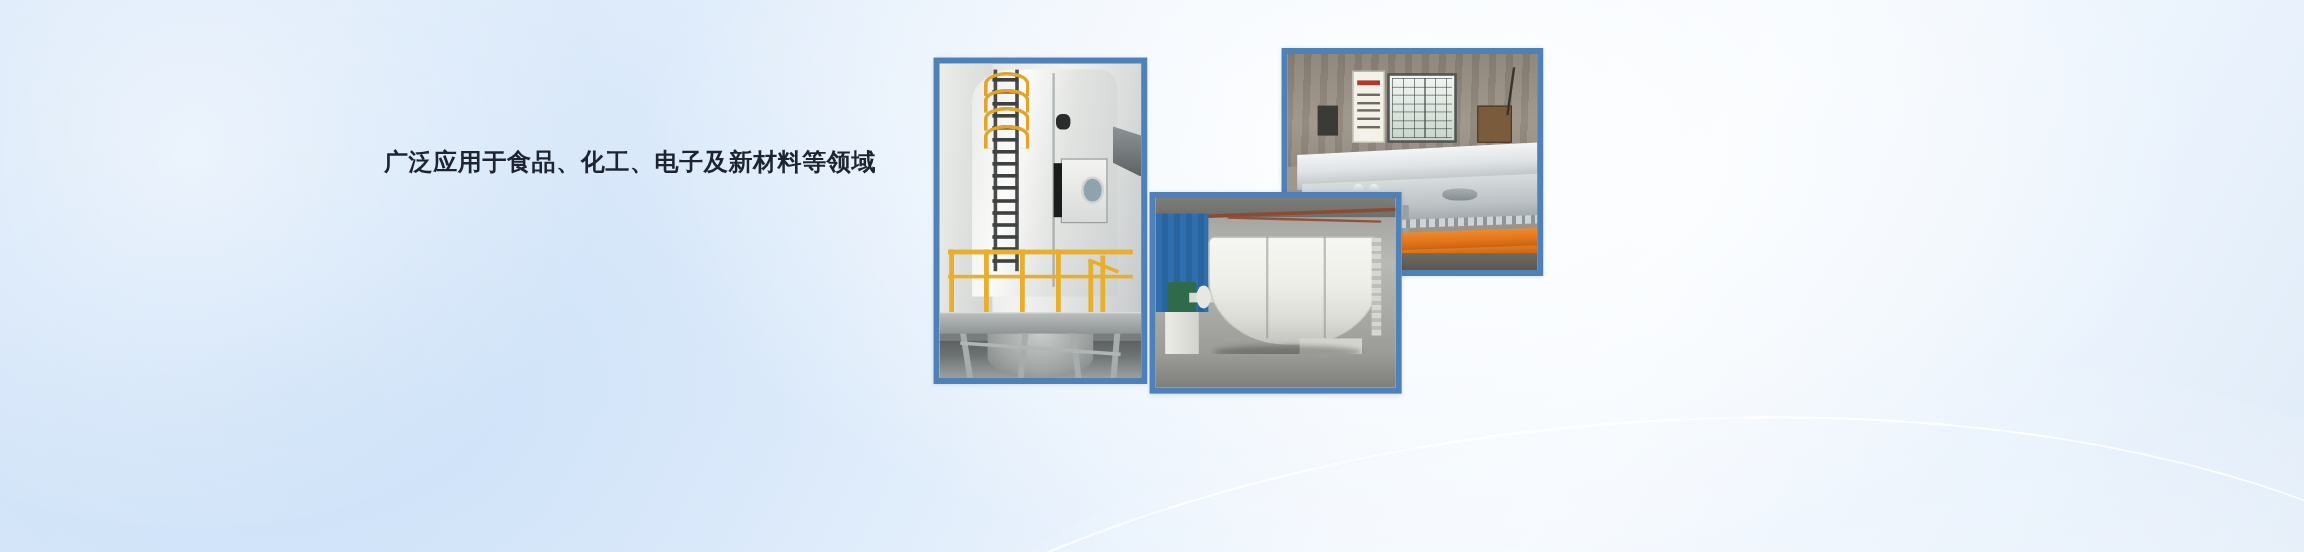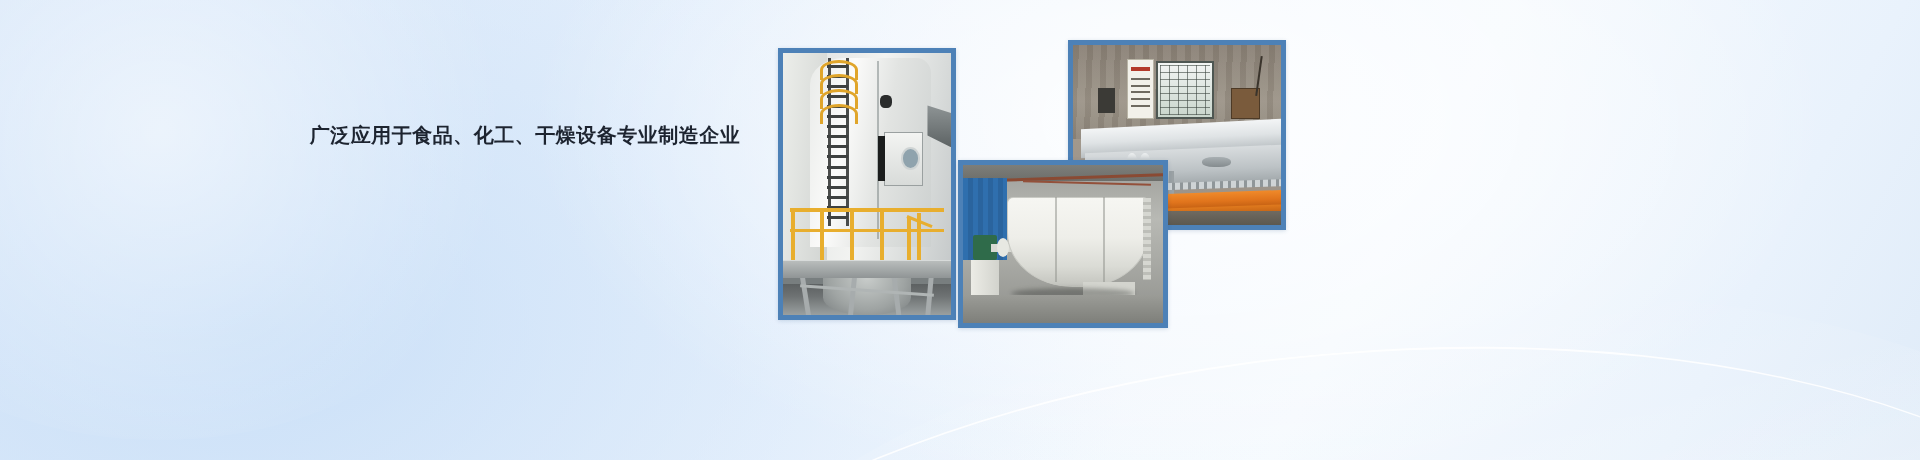--- a/index.html
+++ b/index.html
@@ -182,21 +182,21 @@
 <body>
 
 <div class="banner">
 
   <div class="glow-tl"></div>
   <div class="swoosh swoosh-a"></div>
   <div class="swoosh swoosh-c"></div>
   <div class="swoosh swoosh-b"></div>
 
   <div class="text-block">
-    <div class="subtitle">广泛应用于食品、化工、干燥设备专业制造企业</div>
+    <div class="subtitle">广泛应用于食品、化工、电子及新材料等领域</div>
   </div>
 
   <div class="photo photo-dryer">
     <div class="inner">
       <div class="dryer-bg"></div>
       <div class="dryer-wall-l"></div>
       <div class="dryer-body"></div>
       <div class="dryer-seam"></div>
       <div class="dryer-nub"></div>
       <div class="dryer-duct"></div>

